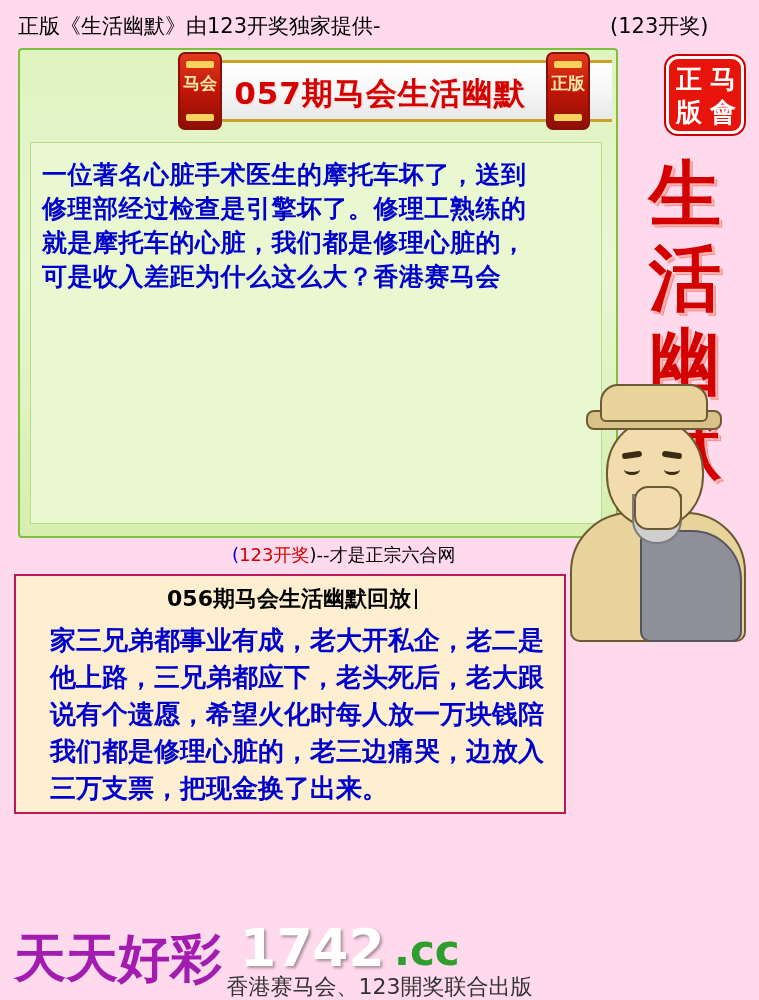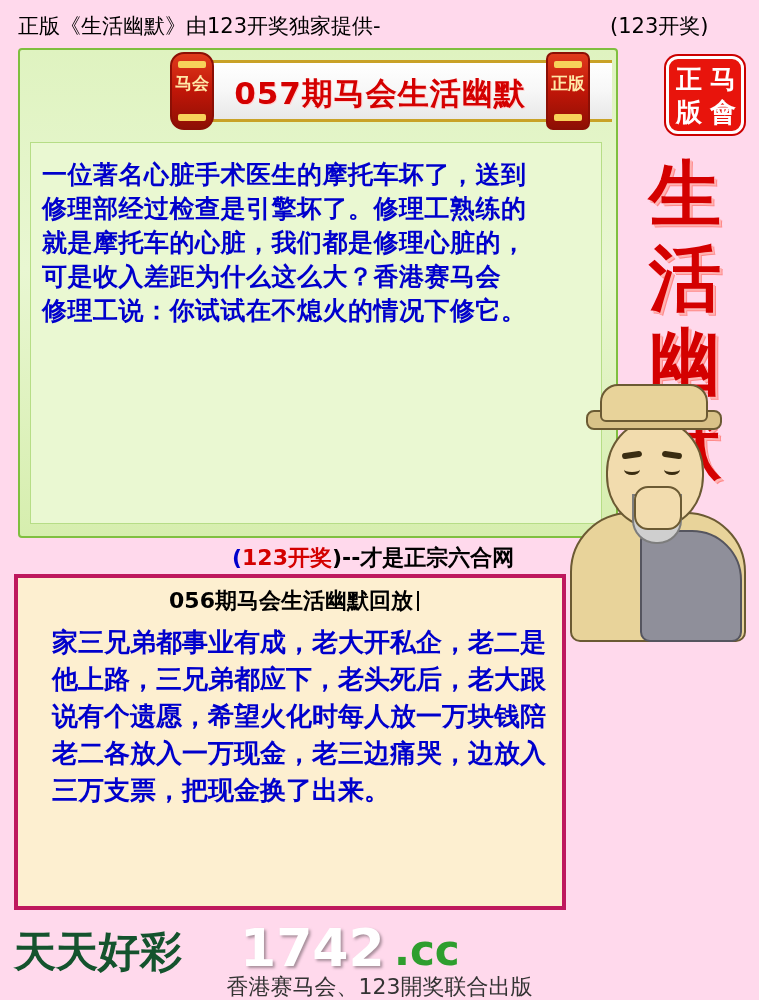--- a/index.html
+++ b/index.html
@@ -64,21 +64,21 @@
     text-shadow:1px 1px 0 #ffd2d2;
     white-space:nowrap;
   }
   .roll{
     position:absolute;top:0;width:44px;height:78px;
     background:linear-gradient(180deg,#e03a1c 0%,#c01608 50%,#8e0f04 100%);
     border:2px solid #8b0f05;
     border-radius:7px;
     box-sizing:border-box;
   }
-  .roll.left{left:0;border-radius:14px;}
+  .roll.left{left:8px;}
   .roll.right{right:0;}
   .roll .bar{
     position:absolute;left:6px;width:28px;height:7px;background:#f7d25a;border-radius:2px;
   }
   .roll .bar.b1{top:7px;}
   .roll .bar.b2{bottom:7px;}
   .roll .glyph{
     position:absolute;left:0;top:20px;width:40px;text-align:center;
     color:#ffe9a8;font-size:17px;font-weight:bold;line-height:18px;
   }
@@ -89,31 +89,31 @@
     font-size:25px;line-height:34px;
     color:#0000cc;font-weight:bold;
     letter-spacing:0.5px;
     font-family:"DejaVu Sans","Liberation Sans",sans-serif;
   }
   .joke-text div{white-space:nowrap;}
 
   
   .mid-line{
     position:absolute;left:232px;top:543px;width:420px;
-    font-size:22px;font-weight:bold;white-space:nowrap;
+    font-size:18px;font-weight:normal;white-space:nowrap;
   }
   .mid-line .blue{color:#0000cc;}
   .mid-line .red{color:#d40000;}
   .mid-line .black{color:#000;}
 
   
   .cream-panel{
-    position:absolute;left:14px;top:574px;width:552px;height:336px;
+    position:absolute;left:14px;top:574px;width:552px;height:240px;
     background:#fdefd0;
-    border:4px solid #be185d;
+    border:2px solid #be185d;
     box-sizing:border-box;
     text-decoration:underline;
   }
   .cream-title{
     position:absolute;left:0;top:8px;width:552px;
     text-align:center;font-size:22px;font-weight:bold;color:#000;
     white-space:nowrap;
   }
   .cream-title .cursor{
     display:inline-block;width:2px;height:20px;background:#000;
@@ -187,21 +187,21 @@
     position:absolute;left:86px;top:106px;width:44px;height:40px;
     background:#f2dcae;border:2px solid #6b5a33;border-radius:14px;
   }
 
   
   .wm{
     position:absolute;left:0;top:920px;width:759px;height:62px;
   }
   .wm .red{
     position:absolute;left:14px;top:4px;
-    font-size:42px;font-weight:bold;color:#14532d;white-space:nowrap;
+    font-size:52px;font-weight:bold;color:#a21caf;white-space:nowrap;
     font-family:Liberation Sans, sans-serif;
   }
   .wm .num{
     position:absolute;left:240px;top:-2px;
     font-size:52px;font-weight:bold;color:#ffffff;
     text-shadow:2px 2px 3px rgba(0,0,0,.35);
     white-space:nowrap;
   }
   .wm .cc{
     position:absolute;left:394px;top:6px;
@@ -240,34 +240,33 @@
       <div class="bar b2"></div>
       <div class="glyph">正版</div>
     </div>
   </div>
 
   <div class="joke-text">
     <div>一位著名心脏手术医生的摩托车坏了，送到</div>
     <div>修理部经过检查是引擎坏了。修理工熟练的</div>
     <div>就是摩托车的心脏，我们都是修理心脏的，</div>
     <div>可是收入差距为什么这么大？香港赛马会</div>
-    <div>修理工说：你试试在不熄火的情况下修它。</div>
   </div>
 
   <div class="mid-line">
     <span class="blue">(</span><span class="red">123开奖</span><span class="black">)--才是正宗六合网</span>
   </div>
 
   <div class="cream-panel">
     <div class="cream-title"><span>056期马会生活幽默回放</span><span class="cursor"></span></div>
     <div class="cream-body">
       <div>家三兄弟都事业有成，老大开私企，老二是</div>
       <div>他上路，三兄弟都应下，老头死后，老大跟</div>
       <div>说有个遗愿，希望火化时每人放一万块钱陪</div>
-      <div>老二各放入一万现金，老三边痛哭，边放入</div>
+      <div>我们都是修理心脏的，老三边痛哭，边放入</div>
       <div>三万支票，把现金换了出来。</div>
     </div>
   </div>
 
   <div class="side-chars">
     <div class="ch">生</div>
     <div class="ch">活</div>
     <div class="ch">幽</div>
     <div class="ch">默</div>
   </div>

